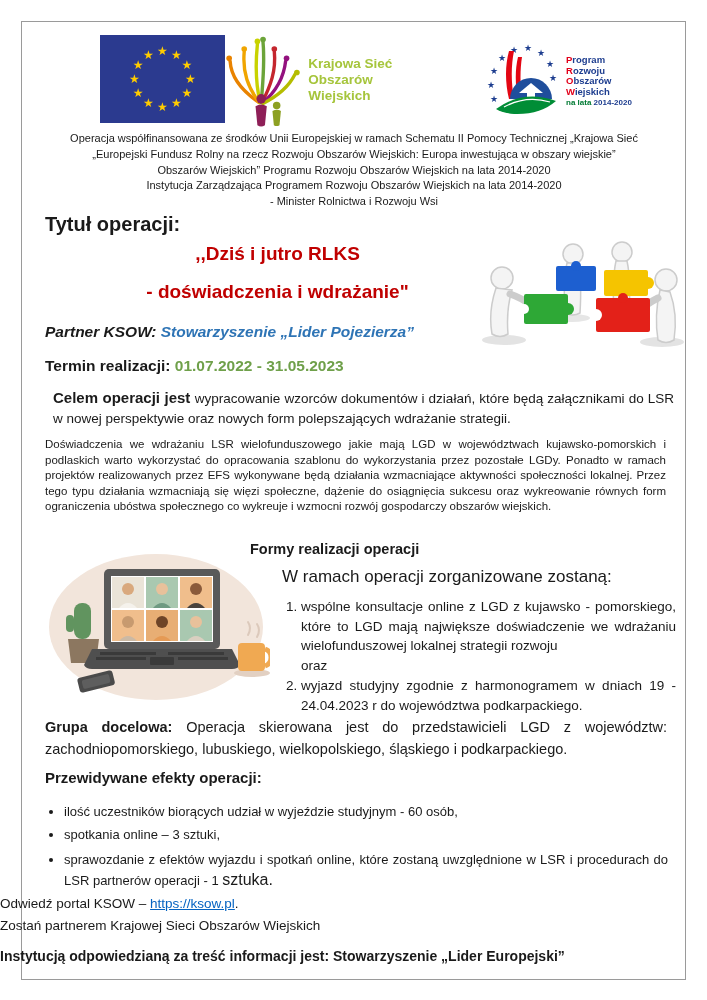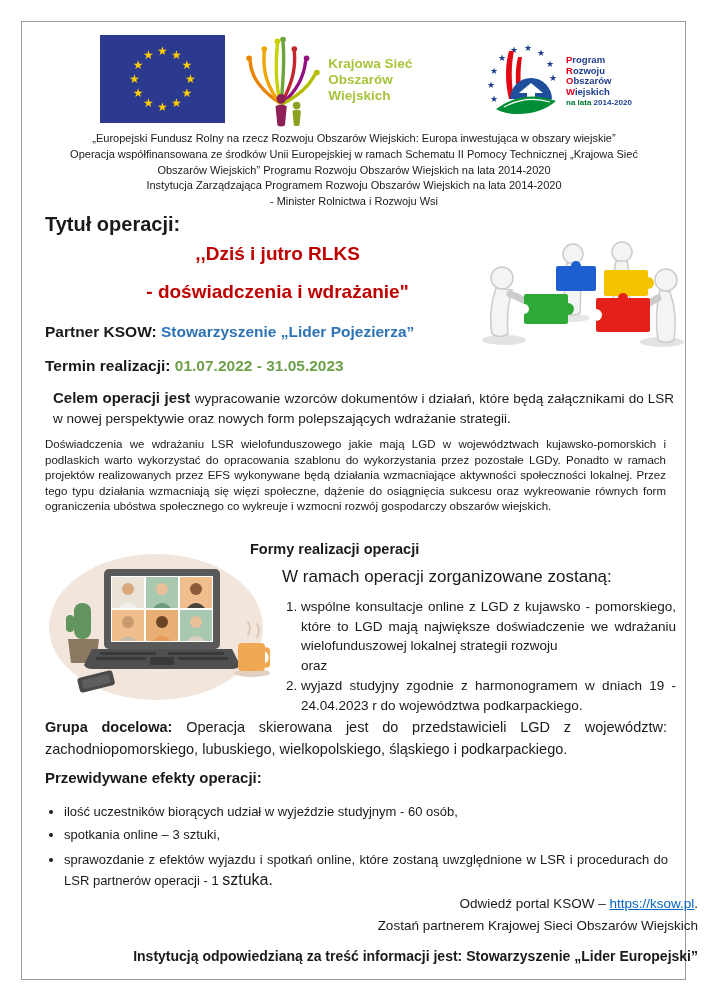--- a/index.html
+++ b/index.html
@@ -8,40 +8,40 @@
     position:relative; width:707px; height:1000px; background:#ffffff;
     font-family:"Liberation Sans", sans-serif; color:#1a1a1a; overflow:hidden;
     margin:0 auto;
   }
   .frame { position:absolute; left:21px; top:21px; width:665px; height:959px;
     border:1px solid #9a9a9a; }
   .abs { position:absolute; }
 
   
   .eu-flag { left:100px; top:35px; width:125px; height:88px; }
-  .ksow-logo { left:236px; top:30px; width:215px; height:100px; display:flex; align-items:center; }
+  .ksow-logo { left:216px; top:30px; width:215px; height:100px; display:flex; align-items:center; }
   .ksow-text { color:#a6c53c; font-size:13.5px; line-height:16px; font-weight:bold; margin-left:2px; }
   .prow-logo { left:480px; top:38px; width:175px; height:88px; display:flex; align-items:center; }
   .prow-text { font-size:9.5px; line-height:10.5px; font-weight:bold; color:#1d3d8f; }
   .prow-text .cap { color:#e2001a; }
   .prow-sub { font-size:8px; color:#007a33; font-weight:bold; margin-top:1px;}
   .prow-sub b { color:#1d3d8f; }
 
   
   .disclaimer { left:40px; top:131px; width:628px; text-align:center;
     font-size:11px; line-height:15.8px; color:#1a1a1a; }
 
   .tytul-label { left:45px; top:213px; font-size:20px; font-weight:bold; }
   .title-line { left:45px; width:465px; text-align:center; font-size:19px;
     font-weight:bold; color:#C00000; }
   .title-1 { top:243px; } .title-2 { top:281px; }
   .puzzle-img { left:476px; top:228px; width:212px; height:120px; }
 
   .kv-line { left:45px; font-size:15.5px; font-weight:bold; }
-  .partner-line { top:323px; } .termin-line { top:357px; }
+  .partner-line { top:323px;font-style:italic; } .termin-line { top:357px; }
   .partner-val { color:#2E74B5; } .termin-val { color:#6FA04A; }
 
   .goal-para { left:53px; top:388px; width:621px; font-size:13.5px;
     line-height:20px; text-align:justify; }
   .goal-lead { font-weight:bold; font-size:15px; }
   .details-para { left:45px; top:437px; width:621px; font-size:11.5px;
     line-height:15.6px; text-align:justify; }
 
   .laptop-img { left:42px; top:535px; width:228px; height:178px; }
   .forms-heading { left:250px; top:541px; width:400px; text-align:left;
@@ -57,21 +57,21 @@
     line-height:22px; text-align:justify; }
   .grupa-lead { font-weight:bold; }
 
   .efekty-heading { left:45px; top:769px; font-size:15px; font-weight:bold; }
   .efekty-list { left:48px; top:791px; width:620px; font-size:13px; line-height:19.5px; }
   .efekty-list ul { padding-left:16px; list-style:disc;margin-top:11px; }
   .efekty-list li { margin-bottom:3px; text-align:justify; }
   .efekty-list li.spaced { margin-top:6px; }
   .big-word { font-size:16px; }
 
-  .footer-line { left:0; width:698px; text-align:right; font-size:13.5px; }
+  .footer-line { left:0; width:698px; text-align:left; font-size:13.5px; }
   .footer-1 { top:896px; } .footer-2 { top:918px; }
   .footer-resp { top:948px; font-weight:bold; font-size:14px; }
   .ksow-link { color:#0563C1; text-decoration:underline; }
 </style>
 </head>
 <body>
 
 <div class="page">
   <div class="frame"></div>
 
@@ -152,22 +152,22 @@
     <div class="prow-text">
       <div><span class="cap">P</span><span>rogram</span></div>
       <div><span class="cap">R</span><span>ozwoju</span></div>
       <div><span class="cap">O</span><span>bszarów</span></div>
       <div><span class="cap">W</span><span>iejskich</span></div>
       <div class="prow-sub"><span>na lata </span><b>2014-2020</b></div>
     </div>
   </div>
 
   <div class="abs disclaimer">
+    <div>Operacja współfinansowana ze środków Unii Europejskiej w ramach Schematu II Pomocy Technicznej „Krajowa Sieć</div>
     <div>„Europejski Fundusz Rolny na rzecz Rozwoju Obszarów Wiejskich: Europa inwestująca w obszary wiejskie”</div>
-    <div>Operacja współfinansowana ze środków Unii Europejskiej w ramach Schematu II Pomocy Technicznej „Krajowa Sieć</div>
     <div>Obszarów Wiejskich” Programu Rozwoju Obszarów Wiejskich na lata 2014-2020</div>
     <div>Instytucja Zarządzająca Programem Rozwoju Obszarów Wiejskich na lata 2014-2020</div>
     <div>- Minister Rolnictwa i Rozwoju Wsi</div>
   </div>
 
   <div class="abs tytul-label">Tytuł operacji:</div>
   <div class="abs title-line title-1">,,Dziś i jutro RLKS</div>
   <div class="abs title-line title-2">- doświadczenia i wdrażanie"</div>
 
   <div class="abs puzzle-img">

